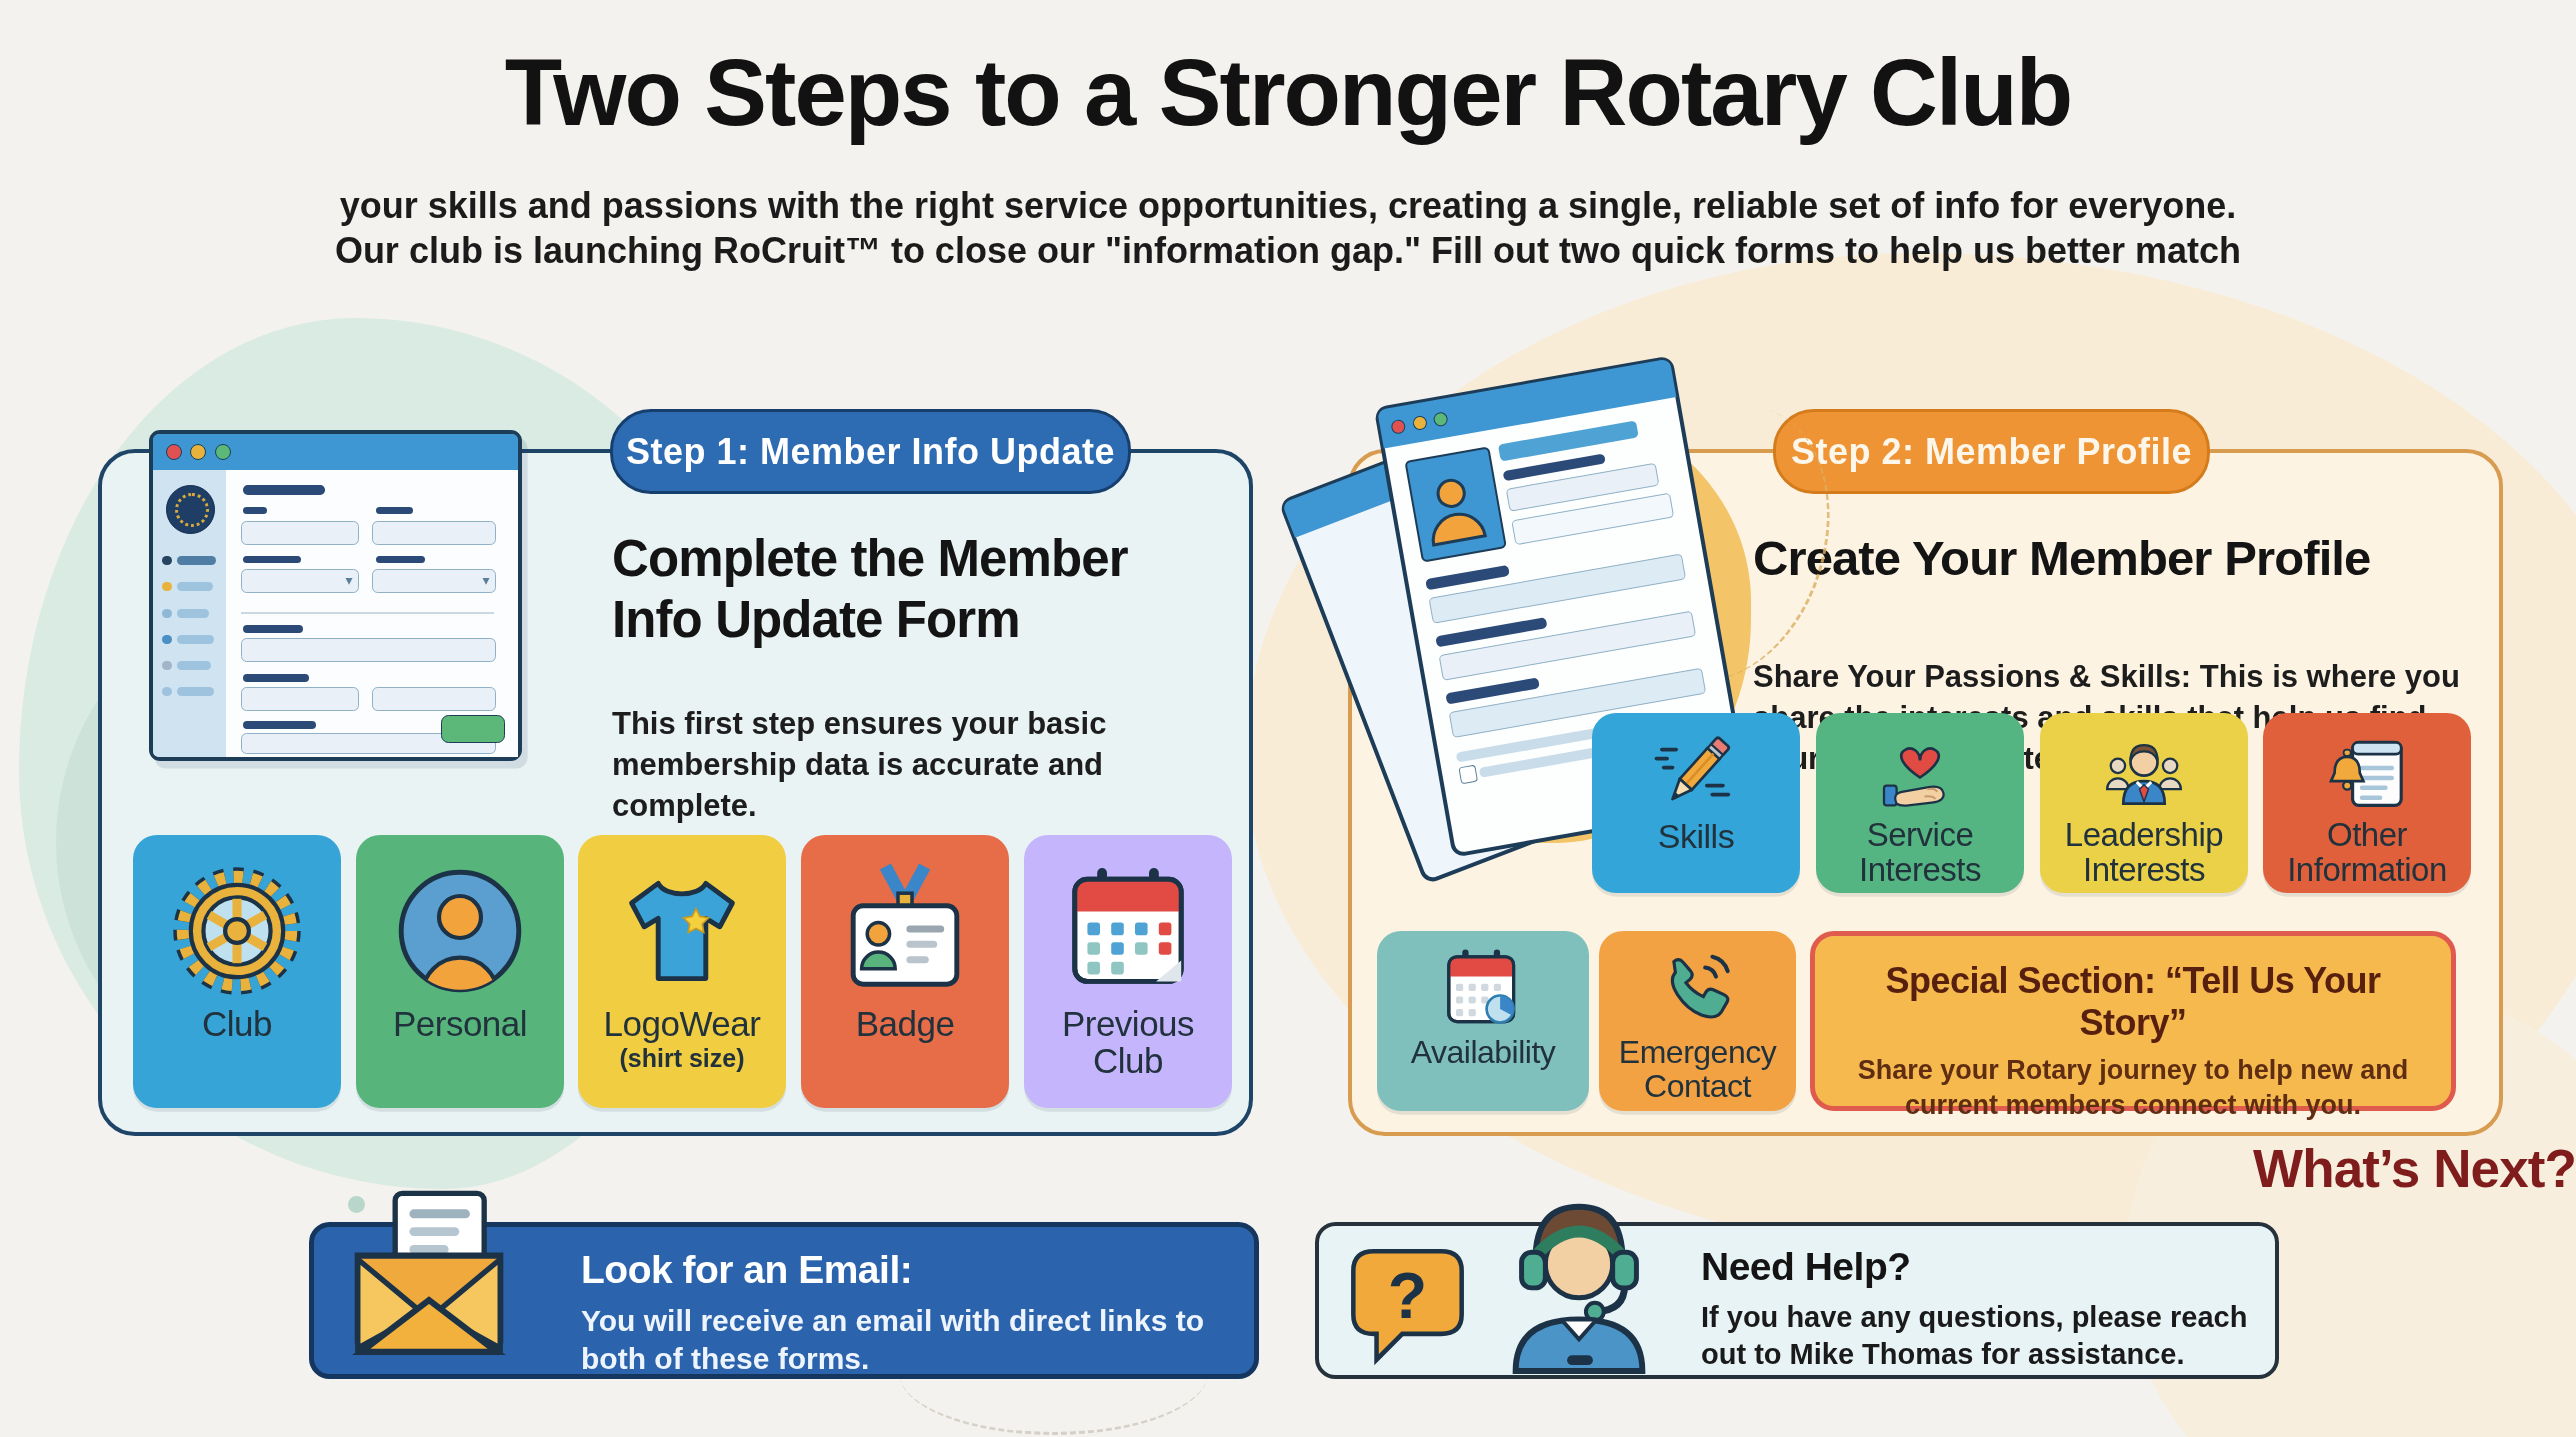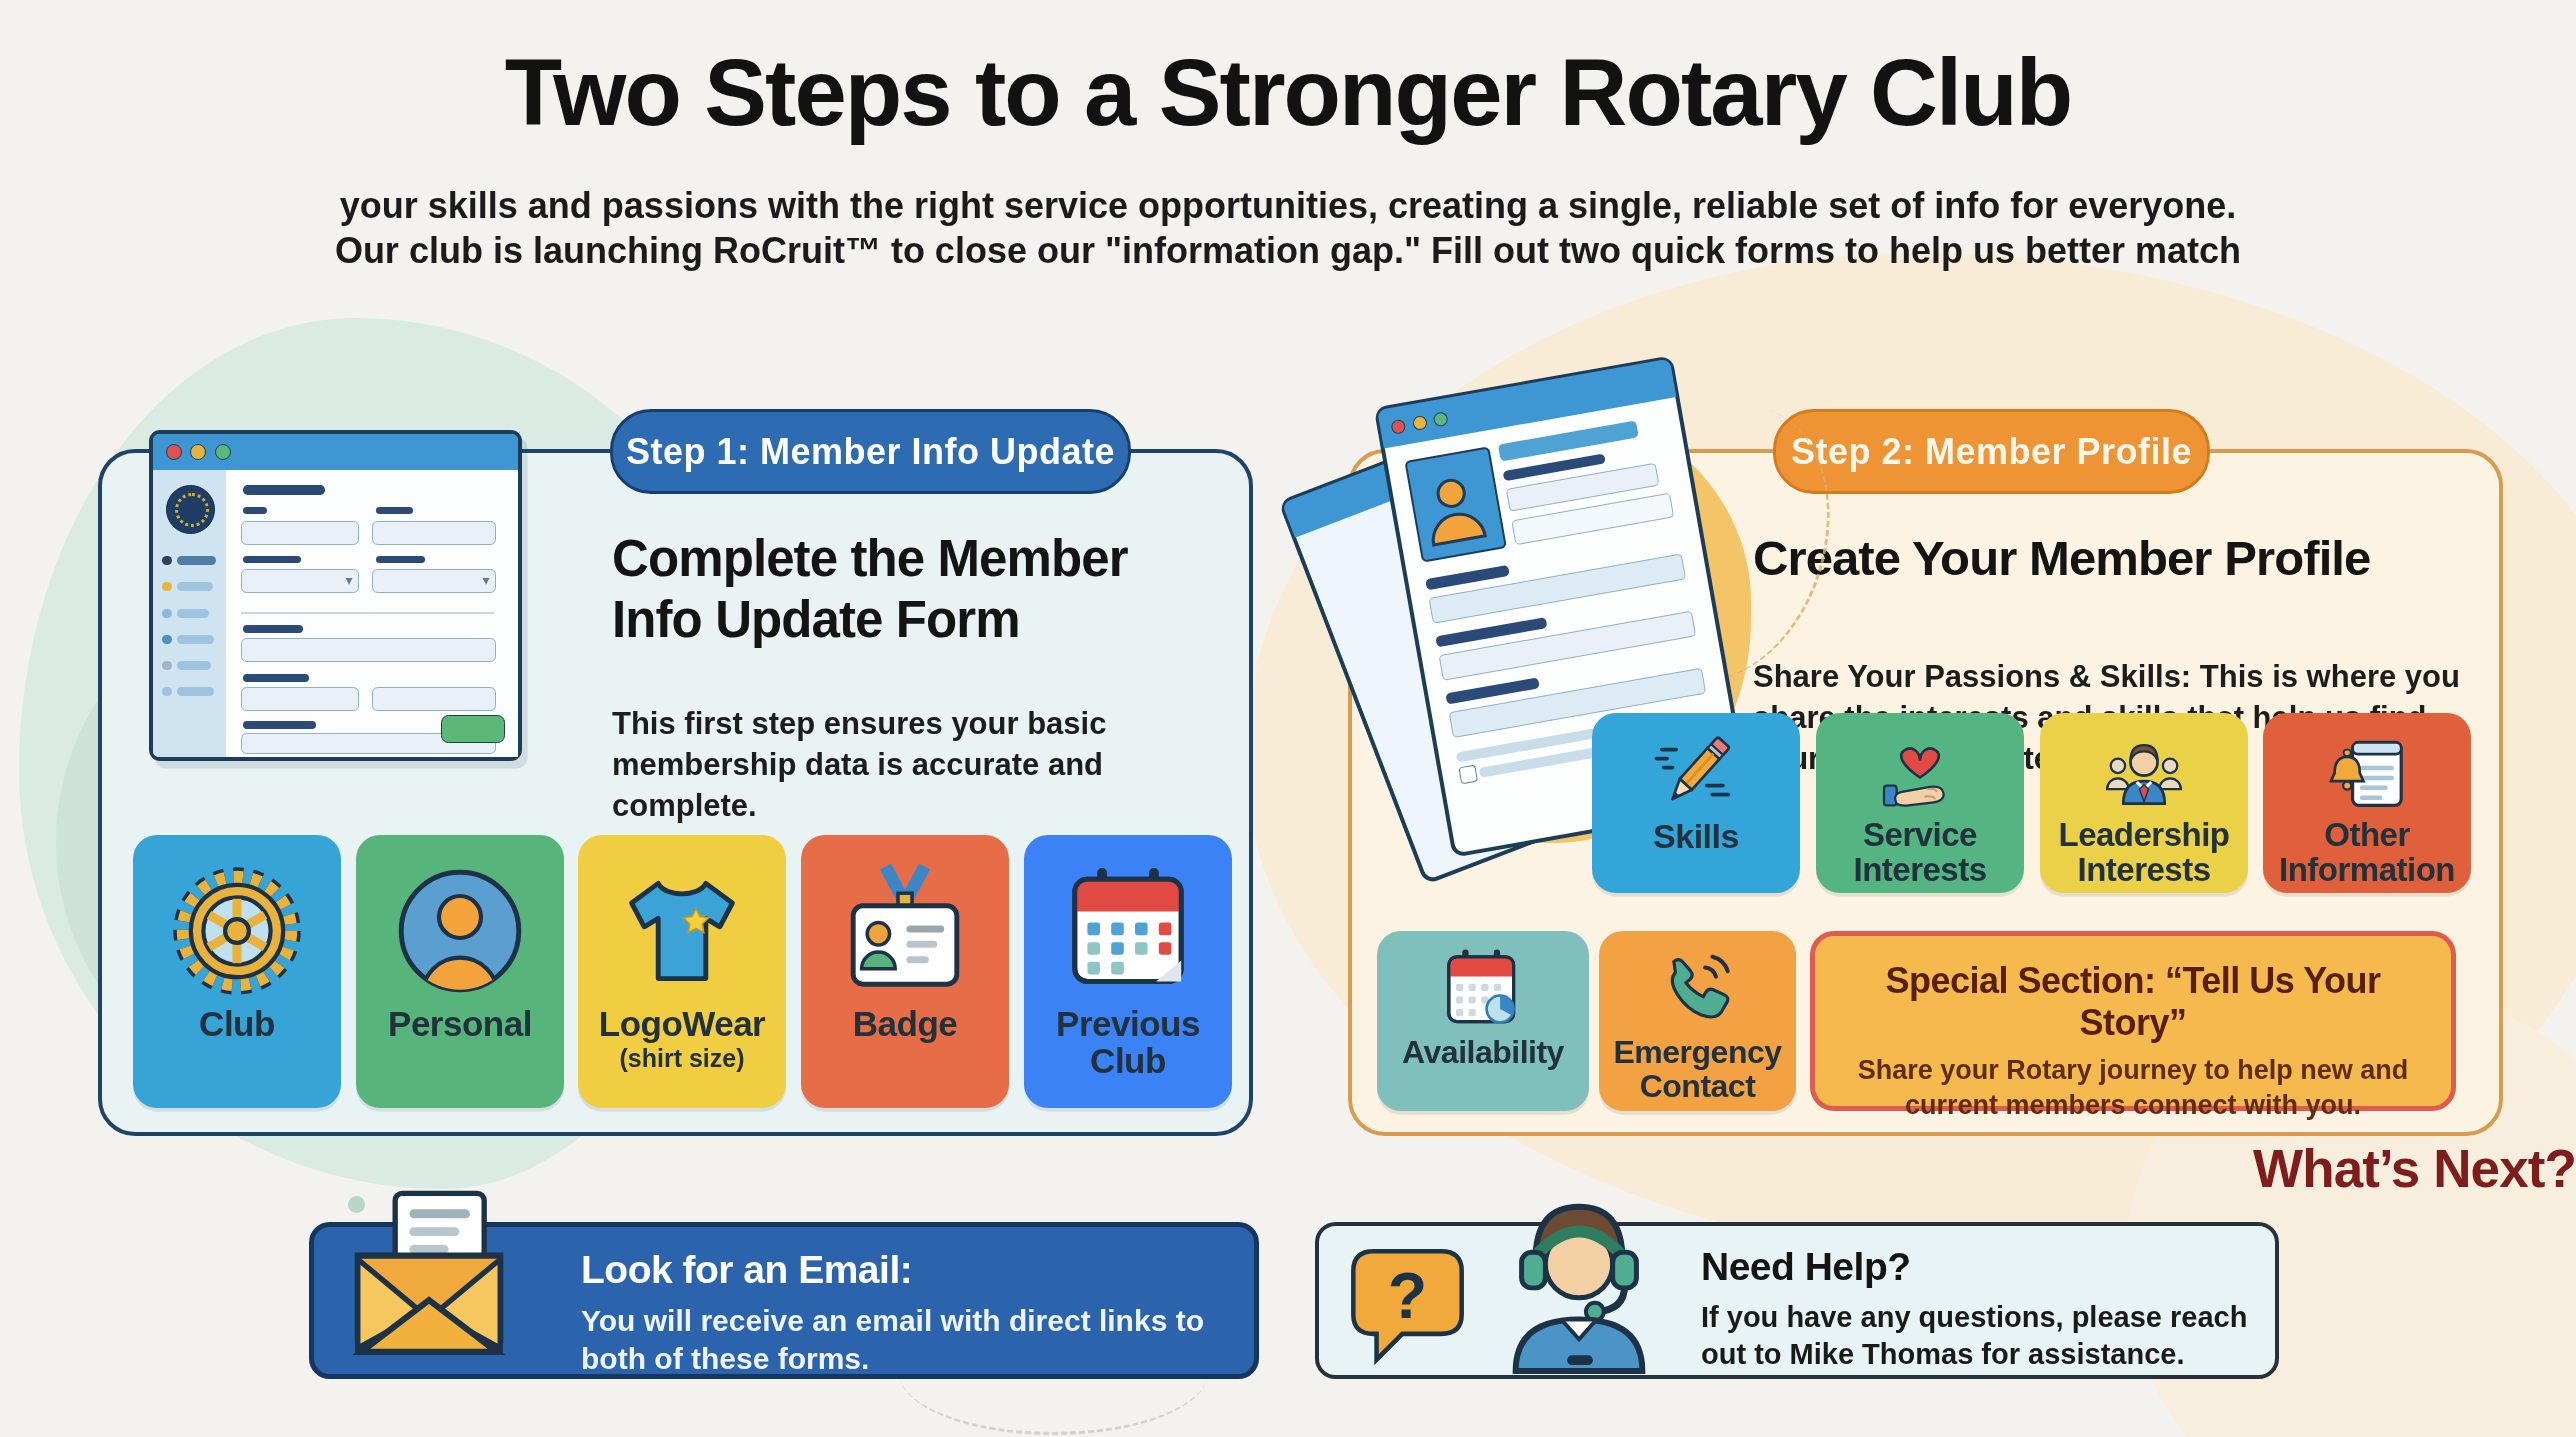--- a/index.html
+++ b/index.html
@@ -78,26 +78,26 @@
   .card-front{ left:86px; top:7.5px; width:295px; height:449px; transform:rotate(-10deg); background:#fdfefe;}
   .card-front .topbar{ position:absolute; left:-0.9px; top:-0.9px; right:-0.9px; height:39px;
     background:#3e97d3; border-radius:8.4px 8.4px 0 0; display:flex; align-items:center; gap:7.5px; padding-left:11.2px;}
   .photo{ position:absolute; left:17px; top:54px; width:82px; height:99px; background:#3e97d3;
     border:2.8px solid #1d3c57; border-radius:5.6px; overflow:hidden;}
   .pbar{ position:absolute; border-radius:4.7px;}
   .pencil-float{ position:absolute; left:309px; top:393px; width:140px; height:140px; transform:rotate(8deg);}
   
   .tile{ position:absolute; border-radius:24px; display:flex; flex-direction:column; align-items:center;
     box-shadow:0 3.7px 0 rgba(30,50,70,.10);}
-  .tile-label{ font-weight:700; text-align:center; color:#21323c; line-height:1.06; letter-spacing:-0.5px;}
+  .tile-label{ font-weight:400; text-align:center; color:#21323c; line-height:1.06; letter-spacing:-0.5px;}
   .tiles-row1 .tile{ width:208px; height:273px;}
   .tiles-row1 .tile-label{ font-size:35px; margin-top:3.7px;}
   .tile-sublabel{ font-weight:700; font-size:25px; color:#21323c; text-align:center; margin-top:1.9px;}
   .t-blue{ background:#36a4d6;} .t-green{ background:#57b57c;} .t-yellow{ background:#f1cd41;}
-  .t-red{ background:#e66d48;} .t-orange{ background:#3b82f6;}
+  .t-red{ background:#e66d48;} .t-orange{ background:#c4b5fd;}
   .t-skblue{ background:#33a5d8;} .t-svgreen{ background:#54b482;} .t-ldyellow{ background:#ebd148;}
   .t-oired{ background:#e0603c;} .t-avteal{ background:#7fc0bd;} .t-emorange{ background:#f2a143;}
   .icon-lg{ width:140px; height:140px; margin-top:26px;}
   .icon-md{ width:90px; height:90px; margin-top:15px;}
   .special{ position:absolute; left:1810px; top:931px; width:646px; height:180px; background:#f6b94e;
     border:5.6px solid #df5b4e; border-radius:24px; box-sizing:border-box; text-align:center; padding:24px 28px 0 28px;}
   .special .sp-title{ font-size:36px; font-weight:800; color:#571f0e; letter-spacing:-0.5px;}
   .special .sp-text{ font-size:27px; font-weight:700; color:#5e2d12; line-height:1.3; margin-top:9.4px;}
   
   .wn{ left:0; top:1138px; width:100%; text-align:right; font-size:53px; font-weight:800;

